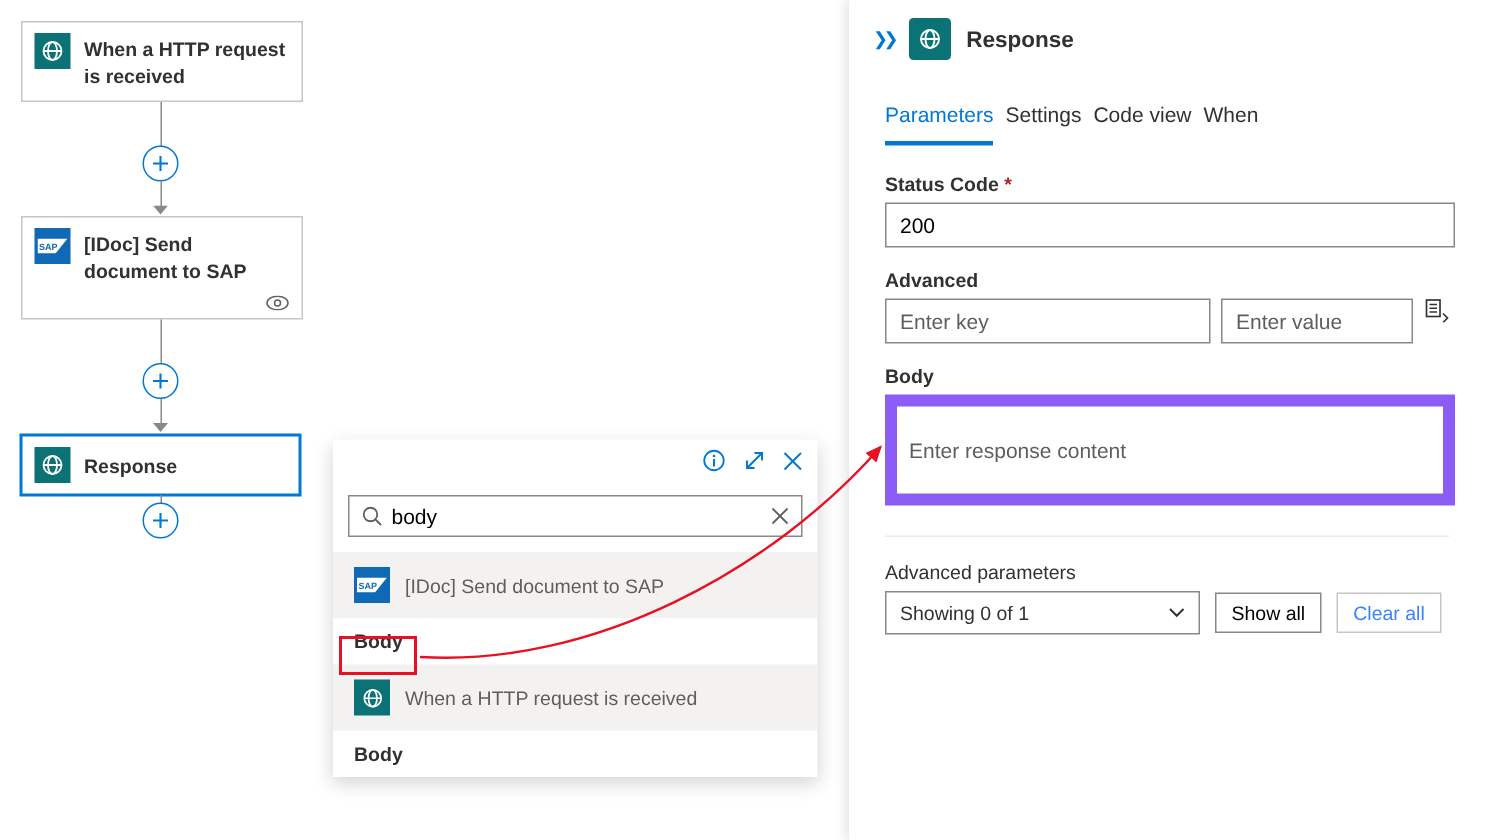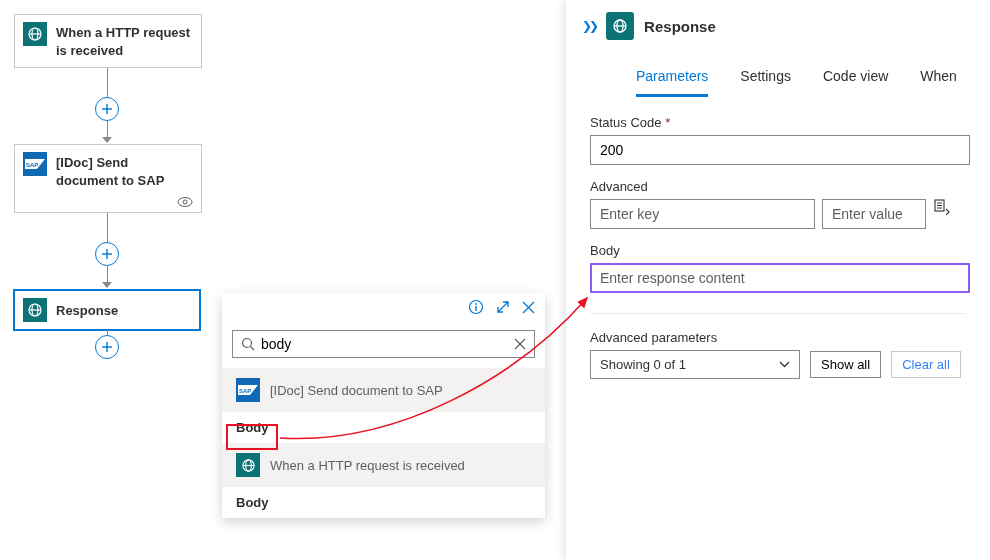--- a/index.html
+++ b/index.html
@@ -33,33 +33,33 @@
     .src-name { color: #605e5c; font-size: 13px; }
     .token-item { padding: 8px 14px; font-weight: 600; font-size: 13px; }
     .highlight { position: absolute; border: 2px solid #e81123; }
     
     .details-panel { position: absolute; right: 0; top: 0; width: 424px; height: 560px; background: #fff; box-shadow: -2px 0 8px rgba(0,0,0,0.12); padding: 0 0 10px; }
     .details-header { display: flex; align-items: center; gap: 10px; padding: 12px 16px 14px; }
     .collapse-chevron { color: #0078d4; cursor: pointer; font-size: 12px; letter-spacing: -3px; }
     .panel-icon { width: 28px; height: 28px; background: #0b7276; border-radius: 3px; display: flex; align-items: center; justify-content: center; }
     .panel-title { font-weight: 600; font-size: 15px; }
     
-    .tabs { display: flex; gap: 32px; padding: 0 24px; border-bottom: none; margin-top: 6px; margin-left: 46px; }
+    .tabs { display: flex; gap: 8px; padding: 0 24px; border-bottom: none; margin-top: 6px; }
     .tab { padding: 8px 0 10px; font-size: 14px; color: #323130; cursor: pointer; border-bottom: 3px solid transparent; }
     .tab.active { color: #0078d4; border-bottom: 3px solid #0078d4; font-weight: 400; }
     
     .form { padding: 18px 24px 0; }
-    .label { font-size: 13px; color: #323130; margin-bottom: 5px; }
+    .label { font-size: 13px; color: #323130; margin-bottom: 5px; font-weight: bold; }
     .req { color: #a4262c; }
     .text-input { width: 380px; border: 1px solid #8a8886; padding: 6px 9px; font-size: 14px; outline: none; }
-    .text-input.focus { border: 2px solid #8b5cf6; padding: 5px 8px; }
+    .text-input.focus { border: 8px solid #8b5cf6; padding: 21px 8px; }
     .kv-row { display: flex; gap: 8px; }
     .kv-input { border: 1px solid #8a8886; padding: 6px 9px; font-size: 14px; outline: none; }
     .kv-input.key { width: 225px; }
-    .kv-input.val { width: 104px; margin-left: -1px; }
+    .kv-input.val { width: 128px; margin-left: -1px; }
     .switch-btn { cursor: pointer; color: #323130; }
     .divider { border-top: 1px solid #edebe9; margin: 20px 24px 0; }
     .adv-label { font-size: 13px; color: #323130; padding: 16px 24px 5px; }
     .adv-row { display: flex; align-items: center; gap: 10px; padding: 0 24px; }
     .adv-select { width: 210px; border: 1px solid #8a8886; padding: 6px 9px; font-size: 13px; display: flex; justify-content: space-between; align-items: center; cursor: pointer; }
     .btn { border: 1px solid #8a8886; background: #fff; padding: 5px 10px; font-size: 13px; cursor: pointer; }
     .btn.disabled { color: #3b82f6; border-color: #c8c6c4; cursor: default; }
     
     svg.arrow-annot { position: absolute; pointer-events: none; }
     input::placeholder { color: #605e5c; }

